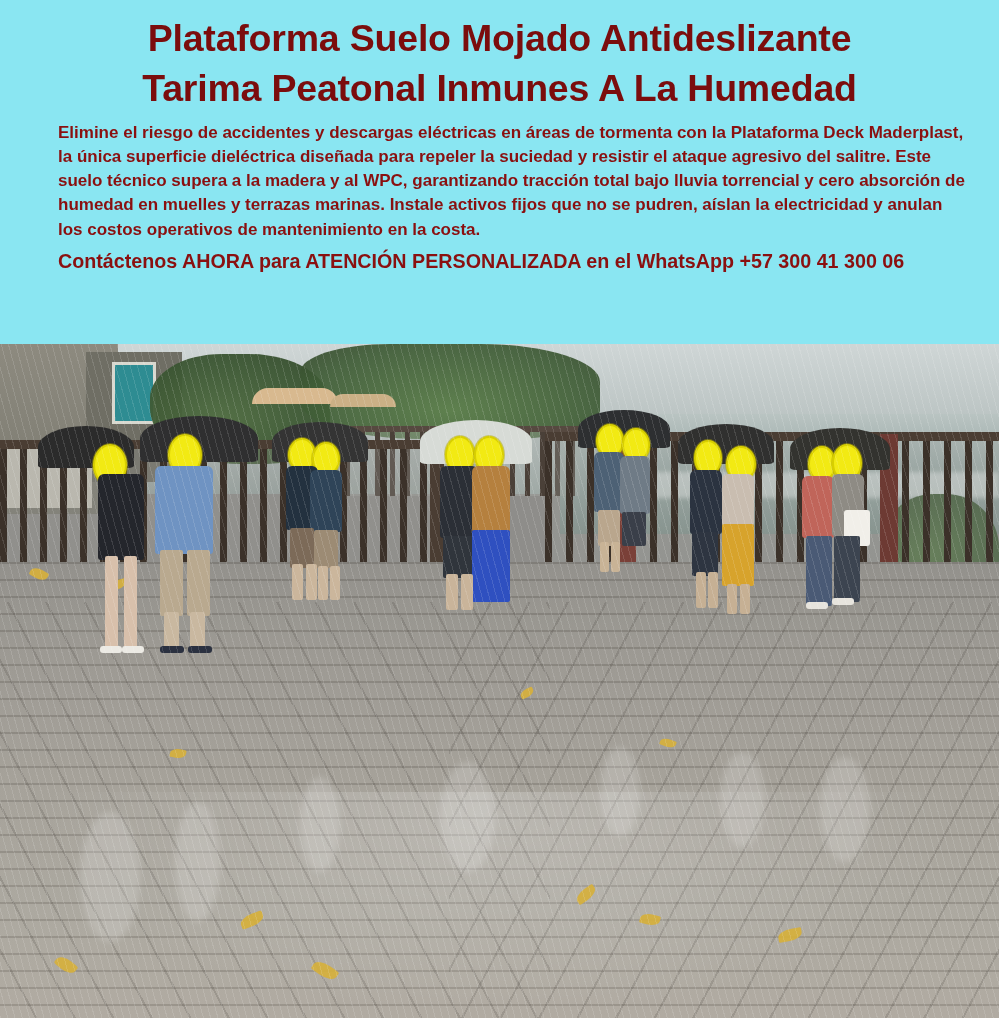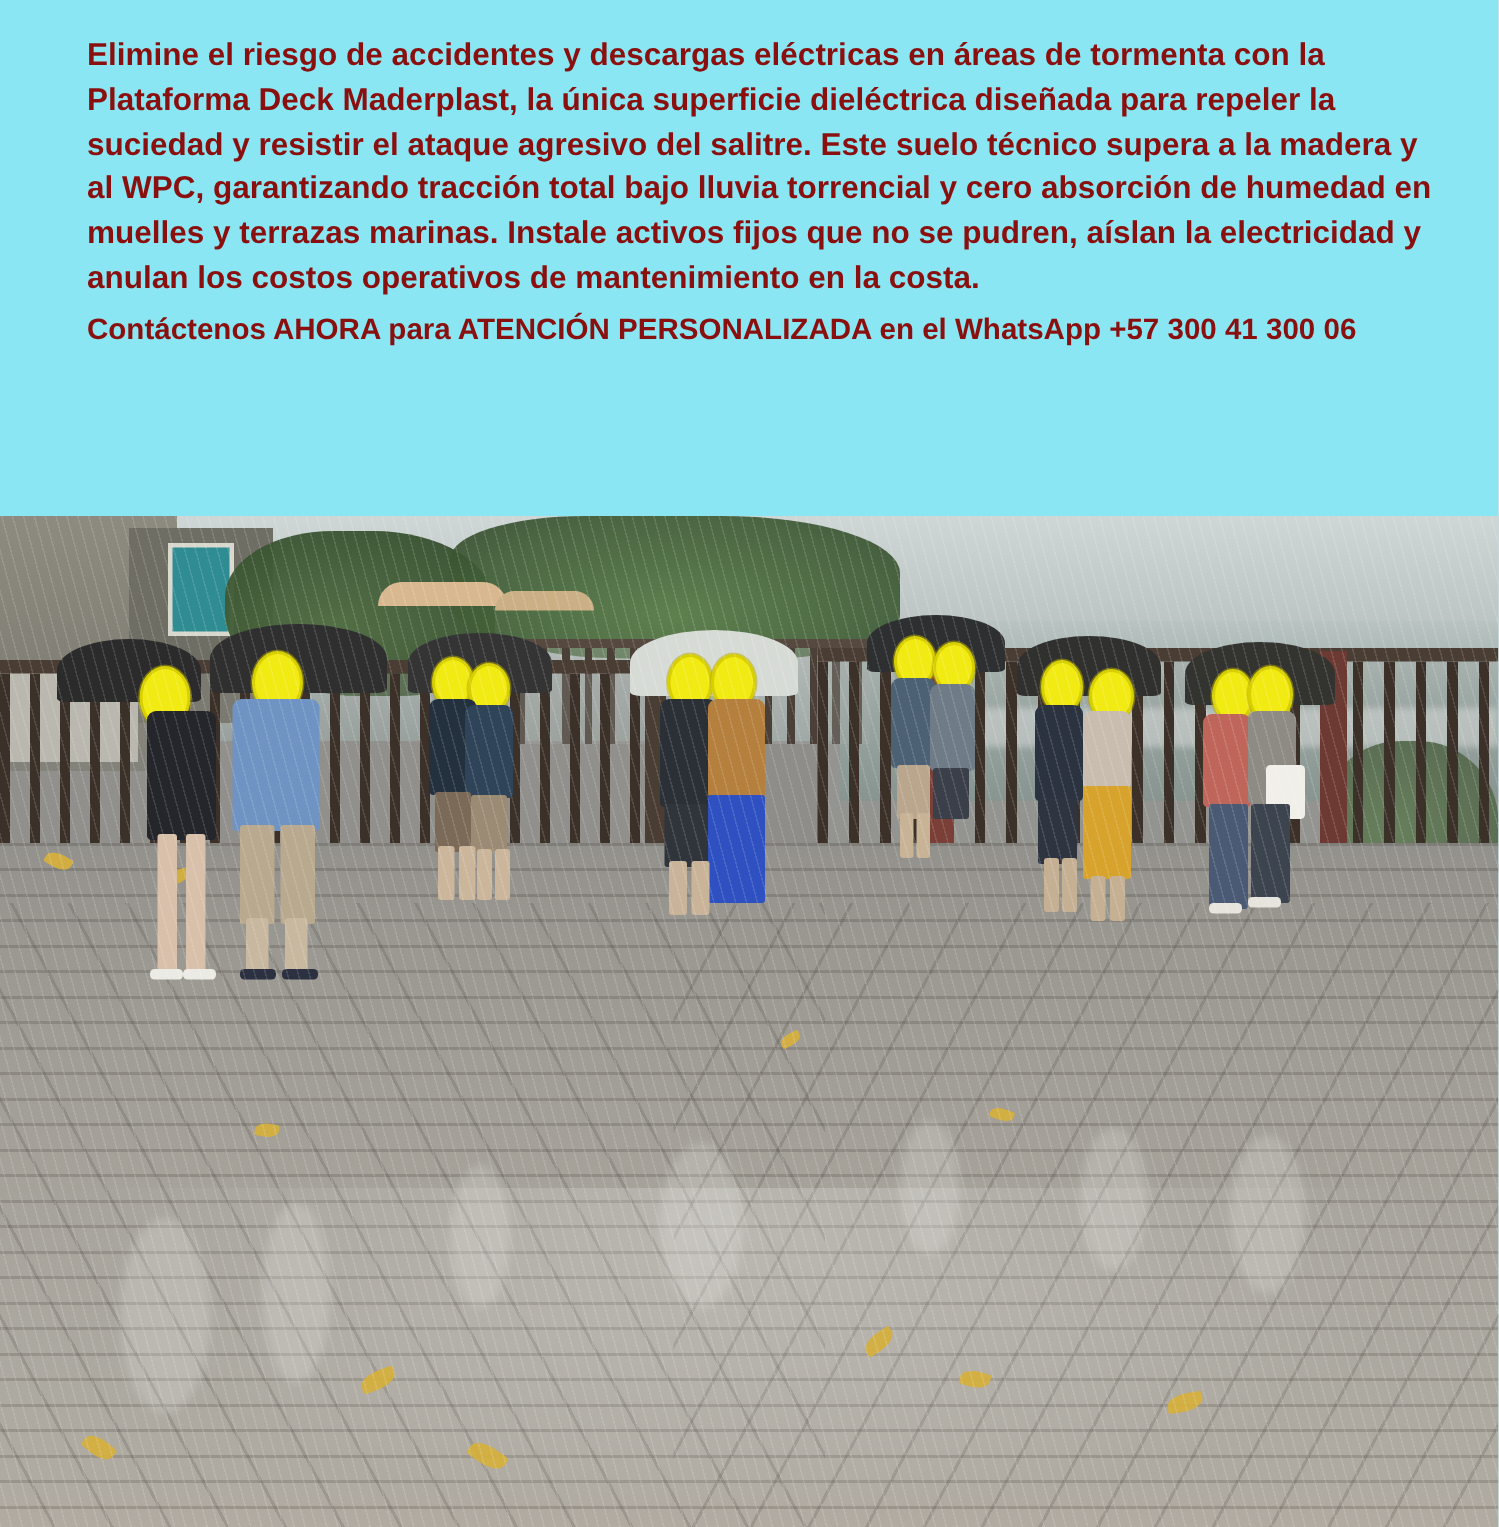--- a/index.html
+++ b/index.html
@@ -40,21 +40,21 @@
     padding: 0 4px;
   }
   .headline-line {
     display: block;
     white-space: nowrap;
   }
   .body-copy {
     margin: 8px 0 0 0;
     color: #8a1010;
     font-weight: bold;
-    font-size: 21px;
+    font-size: 17px;
     line-height: 1.42;
     text-align: left;
     padding: 0 10px 0 34px;
   }
   .body-copy p {
     margin: 0;
   }
   .cta-line {
     margin-top: 6px;
     color: #8a1010;
@@ -273,20 +273,24 @@
   .shoe { position: absolute; background: #eceae4; border-radius: 3px; height: 7px; }
   .bag { position: absolute; background: #f1efe9; border-radius: 3px; }
 </style>
 </head>
 <body>
 
 <div class="poster">
 
   <div class="header-block">
 
+    <h1 class="headline">
+      <span class="headline-line">Plataforma Suelo Mojado Antideslizante</span>
+      <span class="headline-line">Tarima Peatonal Inmunes A La Humedad</span>
+    </h1>
 
     <div class="body-copy">
       <p>Elimine el riesgo de accidentes y descargas eléctricas en áreas de tormenta con la Plataforma Deck Maderplast, la única superficie dieléctrica diseñada para repeler la suciedad y resistir el ataque agresivo del salitre. Este suelo técnico supera a la madera y al WPC, garantizando tracción total bajo lluvia torrencial y cero absorción de humedad en muelles y terrazas marinas. Instale activos fijos que no se pudren, aíslan la electricidad y anulan los costos operativos de mantenimiento en la costa.</p>
     </div>
 
     <div class="cta-line">Contáctenos AHORA para ATENCIÓN PERSONALIZADA en el WhatsApp +57 300 41 300 06</div>
   </div>
 
   <div class="photo">
 

